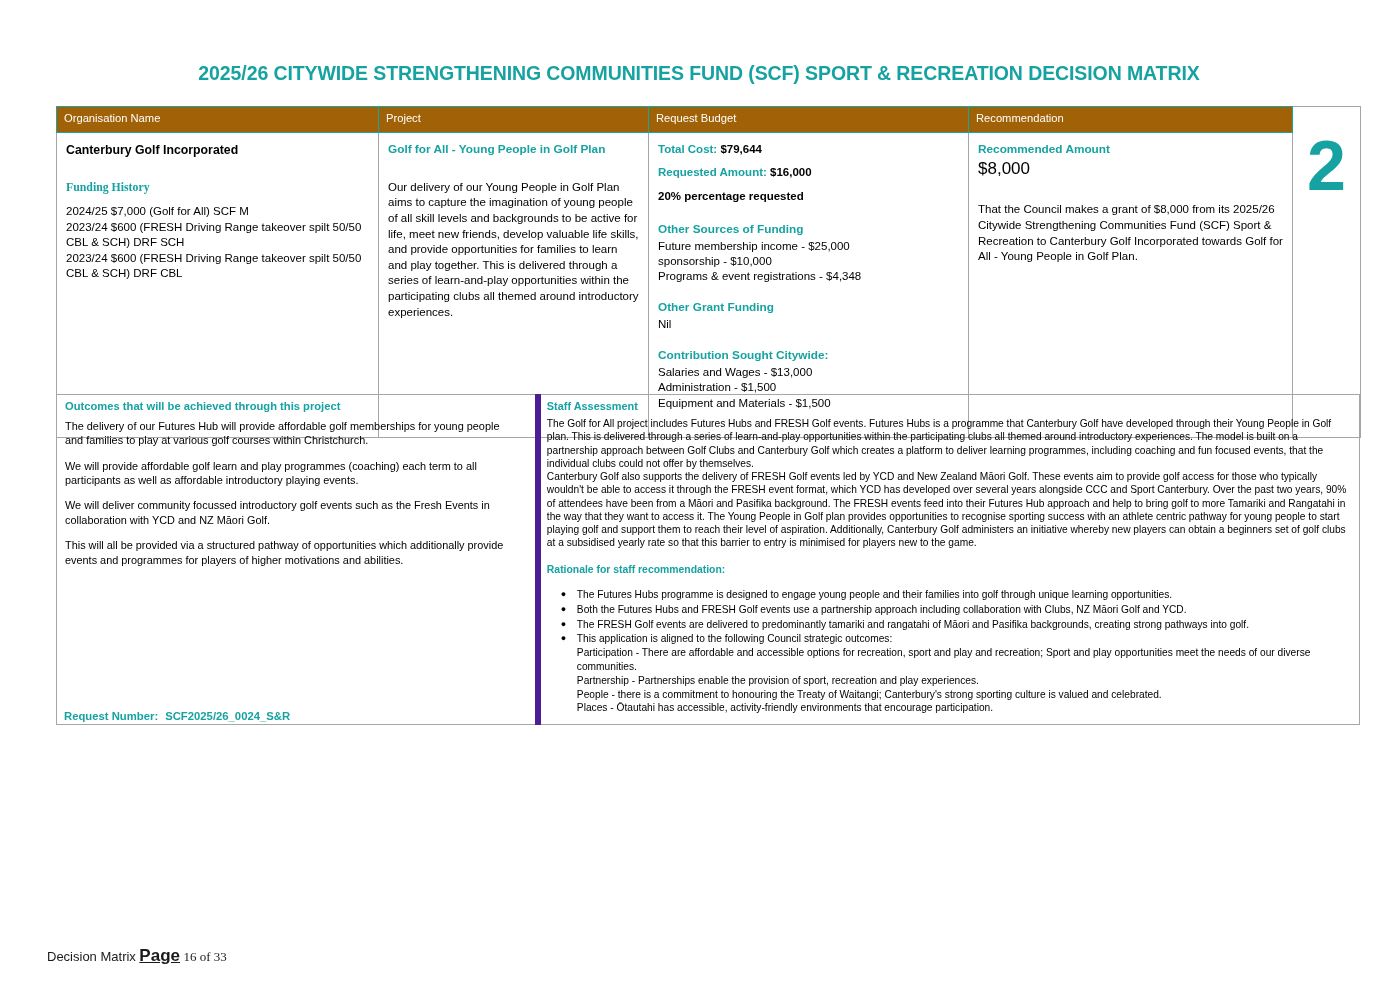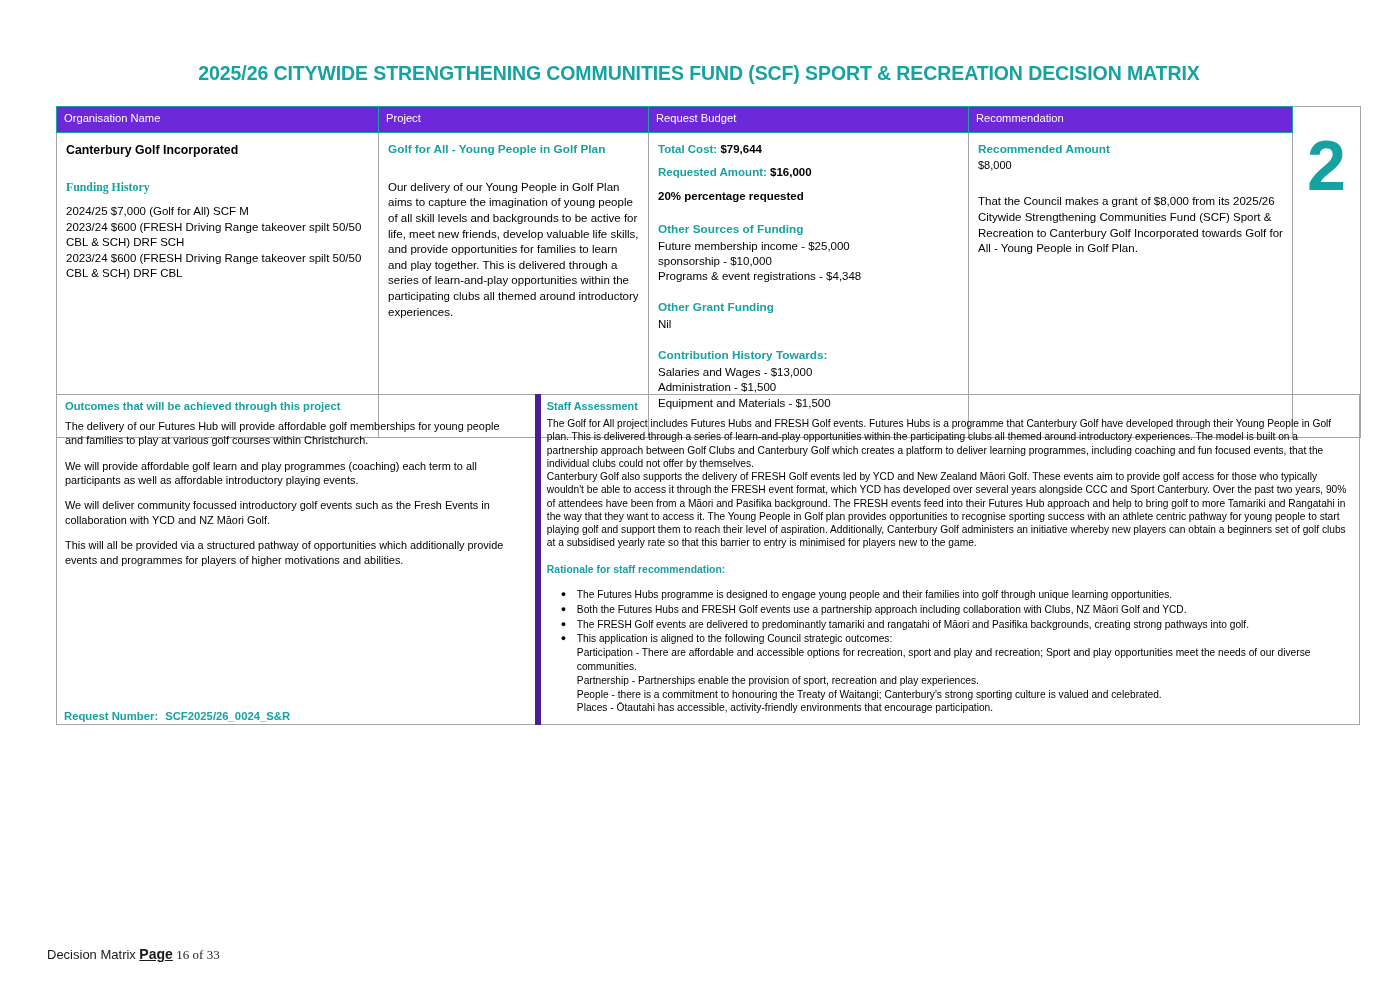--- a/index.html
+++ b/index.html
@@ -43,21 +43,21 @@
     width: 1304px;
     border-collapse: collapse;
     table-layout: fixed;
   }
   .matrix td, .matrix th {
     border: 1px solid #a6a6a6;
     vertical-align: top;
     padding: 0;
   }
   .matrix thead th {
-    background: #6d28d9;
+    background: #a16207;
     color: #ffffff;
     font-weight: normal;
     font-size: 11.2px;
     text-align: left;
     padding: 5px 7px 6px 7px;
     height: 14px;
     border: 1px solid #16a5a3;
   }
   .matrix thead th.rank-head {
     background: #ffffff;
@@ -108,21 +108,21 @@
   .budget-line .lbl { color: #17a2a2; font-weight: bold; }
   .budget-line .val { font-weight: bold; color: #000; }
   .budget-bold { font-weight: bold; font-size: 11.5px; margin-bottom: 18px; }
   .budget-group { margin-bottom: 16px; }
   .budget-group .ghead {
     color: #17a2a2; font-weight: bold; font-size: 11.8px; margin-bottom: 1px;
   }
   .budget-group .gitem { font-size: 11.5px; line-height: 1.33; }
 
   .rec-head { color: #17a2a2; font-weight: bold; font-size: 11.8px; }
-  .rec-amount { font-size: 11px; margin-bottom: 22px; }
+  .rec-amount { font-size: 17px; margin-bottom: 22px; }
   .rec-body { font-size: 11.5px; line-height: 1.36; }
 
   .rank-number {
     color: #17a2a2;
     font-weight: bold;
     font-size: 70px;
     line-height: 0.85;
     padding-top: 4px;
     font-family: "Liberation Sans", sans-serif;
   }
@@ -209,21 +209,21 @@
 
   
   .footer {
     position: absolute;
     left: 47px;
     top: 946px;
     font-size: 12.5px;
     color: #1a1a1a;
   }
   .footer .fm { font-family: Liberation Sans, sans-serif; font-size: 13px; }
-  .footer .pg { font-family: "Liberation Sans", sans-serif; font-weight: bold; font-size: 14px; text-decoration: underline; }
+  .footer .pg { font-family: "Liberation Sans", sans-serif; font-weight: bold; font-size: 17px; text-decoration: underline; }
   .footer .pgnum { font-family: "Liberation Serif", serif; font-size: 13px; }
 </style>
 </head>
 <body>
 
 <div class="page">
 
   <div class="doc-title">2025/26 CITYWIDE STRENGTHENING COMMUNITIES FUND (SCF) SPORT &amp; RECREATION DECISION MATRIX</div>
 
   <table class="matrix">
@@ -278,21 +278,21 @@
             <div class="gitem">sponsorship - $10,000</div>
             <div class="gitem">Programs &amp; event registrations - $4,348</div>
           </div>
 
           <div class="budget-group">
             <div class="ghead">Other Grant Funding</div>
             <div class="gitem">Nil</div>
           </div>
 
           <div class="budget-group">
-            <div class="ghead">Contribution History Towards:</div>
+            <div class="ghead">Contribution Sought Citywide:</div>
             <div class="gitem">Salaries and Wages - $13,000</div>
             <div class="gitem">Administration - $1,500</div>
             <div class="gitem">Equipment and Materials - $1,500</div>
           </div>
         </td>
 
         <td>
           <div class="rec-head">Recommended Amount</div>
           <div class="rec-amount">$8,000</div>
           <div class="rec-body">That the Council makes a grant of $8,000 from its 2025/26 Citywide Strengthening Communities Fund (SCF) Sport &amp; Recreation to Canterbury Golf Incorporated towards Golf for All - Young People in Golf Plan.</div>

